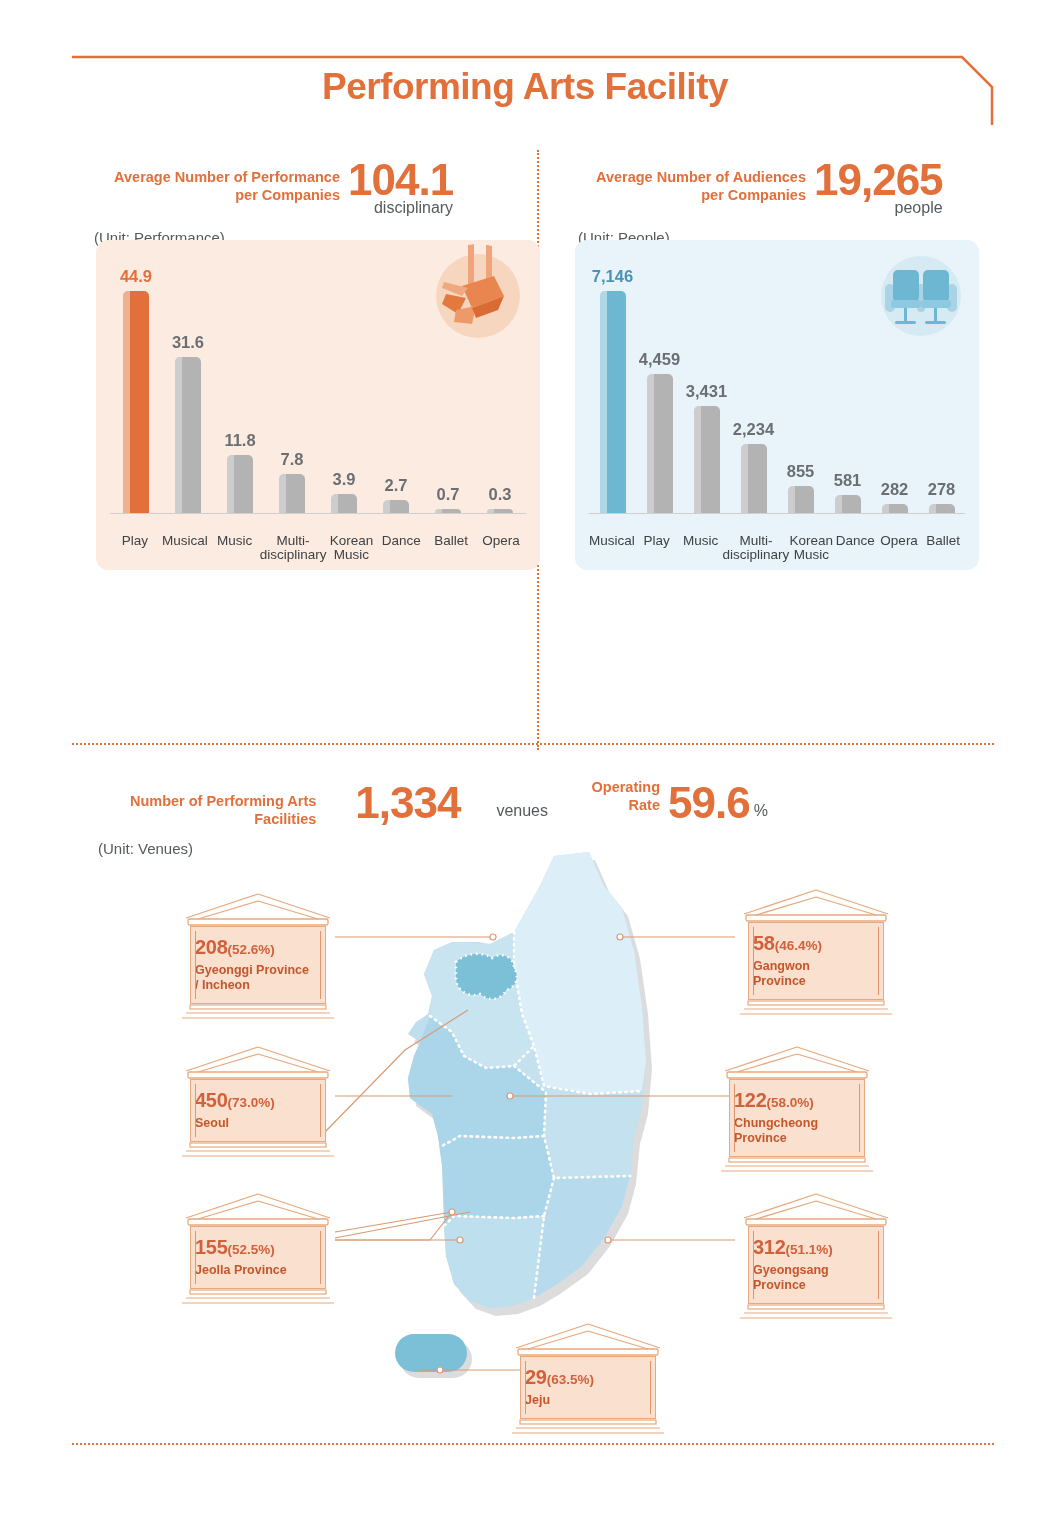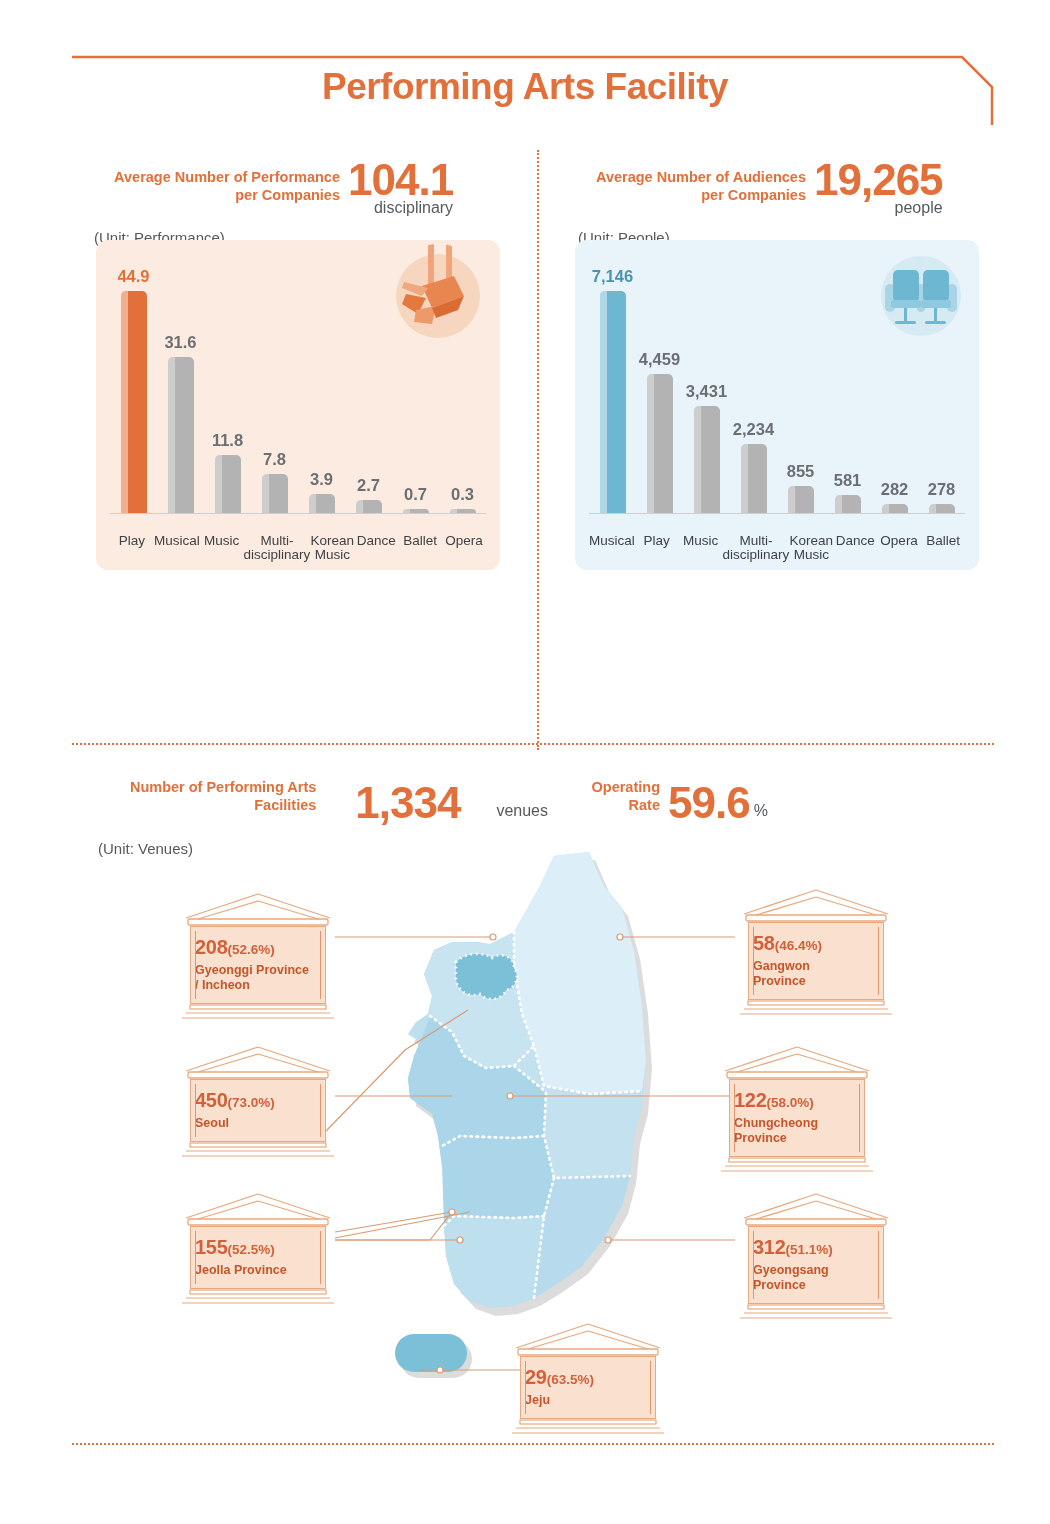--- a/index.html
+++ b/index.html
@@ -202,21 +202,21 @@
       <span>per Companies</span>
     </span>
     <span style="display:inline-block;">
       <span class="bignum">19,265</span>
       <span class="unit-suffix">people</span>
     </span>
   </div>
   <span class="unit-note" style="margin-left:22px;">(Unit: People)</span>
 </div>
 
-<div class="chart-panel orange" style="left:96px; top:240px; width:404px; height:330px;">
+<div class="chart-panel orange" style="left:96px; top:240px; width:444px; height:330px;">
   <svg class="chart-icon-circle" style="right:12px; top:4px;" width="100" height="100" viewBox="0 0 100 100">
     <circle cx="50" cy="52" r="42" fill="#F7D6C0"></circle>
     <rect x="40" y="-6" width="6" height="52" rx="2" fill="#EFA47C"></rect>
     <rect x="58" y="-6" width="6" height="52" rx="2" fill="#EFA47C"></rect>
     <path d="M34 42 L66 32 L76 52 L44 64 Z" fill="#E98650"></path>
     <path d="M16 38 L40 44 L34 52 L14 44 Z" fill="#F0A97E"></path>
     <path d="M18 50 L38 54 L30 70 L14 60 Z" fill="#E3793F"></path>
     <path d="M28 66 L48 62 L44 80 L26 78 Z" fill="#EE9A68"></path>
     <path d="M44 64 L76 52 L70 66 L48 74 Z" fill="#D96B33"></path>
   </svg>
@@ -329,21 +329,21 @@
       <div class="xlab"><span>Music</span></div>
       <div class="xlab"><span>Multi-</span><span class="l2">disciplinary</span></div>
       <div class="xlab"><span>Korean</span><span class="l2">Music</span></div>
       <div class="xlab"><span>Dance</span></div>
       <div class="xlab"><span>Opera</span></div>
       <div class="xlab"><span>Ballet</span></div>
     </div>
 </div>
 
 <div class="stat-head" style="left:108px; top:778px; width:440px;">
-  <div style="display:flex; align-items:flex-start;gap:31px;">
+  <div style="display:flex; align-items:flex-end;gap:31px;">
     <span class="label" style="width:222px;">
       <span>Number of Performing Arts</span><br>
       <span>Facilities</span>
     </span>
     <span class="bignum">1,334</span>
     <span style="font-size:16px;color:#55595c;margin-left:5px;align-self:flex-end;padding-bottom:8px;">venues</span>
   </div>
   <span class="unit-note" style="margin-left:-10px;">(Unit: Venues)</span>
 </div>
 

